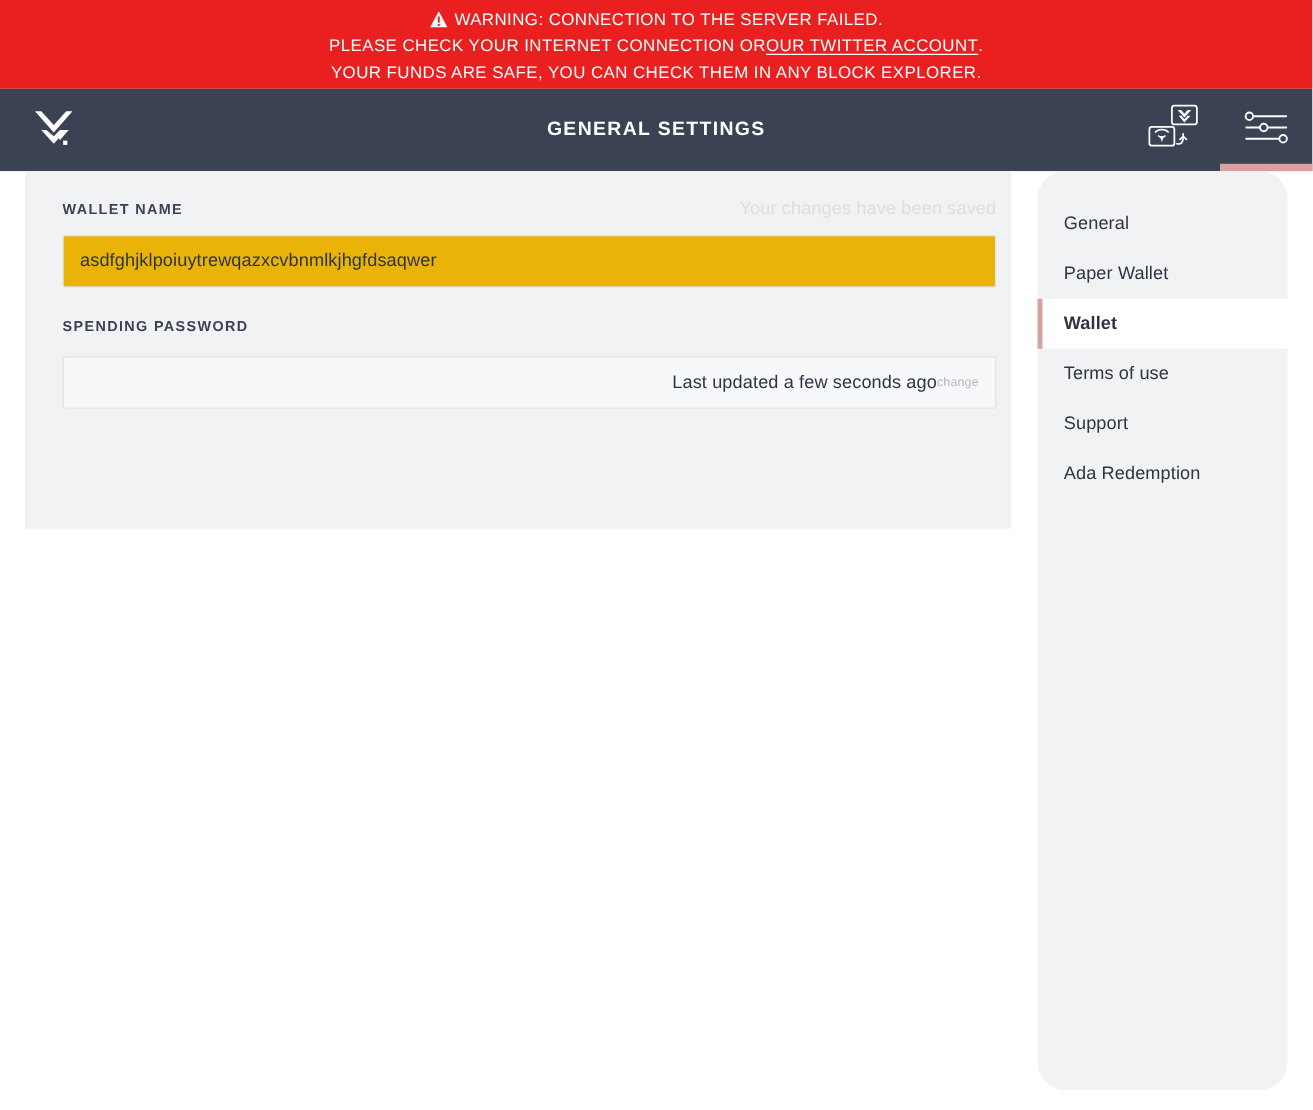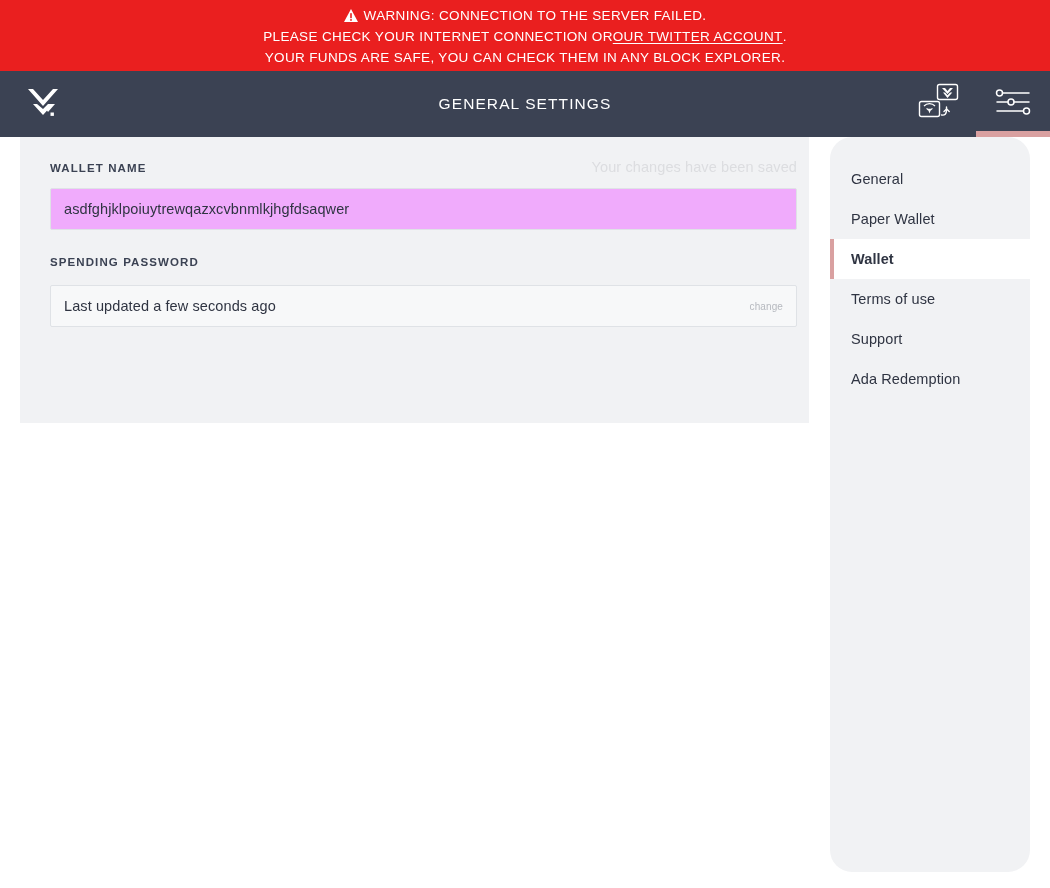--- a/index.html
+++ b/index.html
@@ -62,21 +62,21 @@
     top: 50%;
     transform: translateY(-50%);
     width: 38px;
     height: 38px;
   }
   #top-bar-title {
     width: 100%;
     text-align: center;
     color: #ffffff;
     font-size: 15.5px;
-    font-weight: normal;
+    font-weight: bold;
     letter-spacing: 1.1px;
     text-transform: uppercase;
   }
   .top-bar-actions {
     position: absolute;
     right: 0;
     top: 0;
     height: 100%;
     display: flex;
     align-items: stretch;
@@ -136,21 +136,21 @@
     font-size: 14.5px;
     color: #dcdde0;
     letter-spacing: 0.1px;
   }
 
   #wallet-name-input {
     display: block;
     margin-top: 9px;
     width: 100%;
     height: 42px;
-    background: #f0abfc;
+    background: #eab308;
     border: 1px solid #dfe2e6;
     border-radius: 2px;
     padding: 0 13px;
     font-family: "Liberation Sans", sans-serif;
     font-size: 14.5px;
     color: #2f3442;
     letter-spacing: 0.1px;
     outline: none;
   }
 
@@ -159,21 +159,21 @@
   #password-row {
     margin-top: 9px;
     width: 100%;
     height: 42px;
     background: #f7f8f9;
     border: 1px solid #dfe2e6;
     border-radius: 2px;
     padding: 0 13px;
     display: flex;
     align-items: center;
-    justify-content: space-between;
+    justify-content: flex-end;
   }
   #password-updated-label {
     font-size: 14.5px;
     color: #2f3442;
     letter-spacing: 0.1px;
   }
   #password-change-link {
     font-size: 10px;
     color: #b6b9bf;
     letter-spacing: 0.1px;

